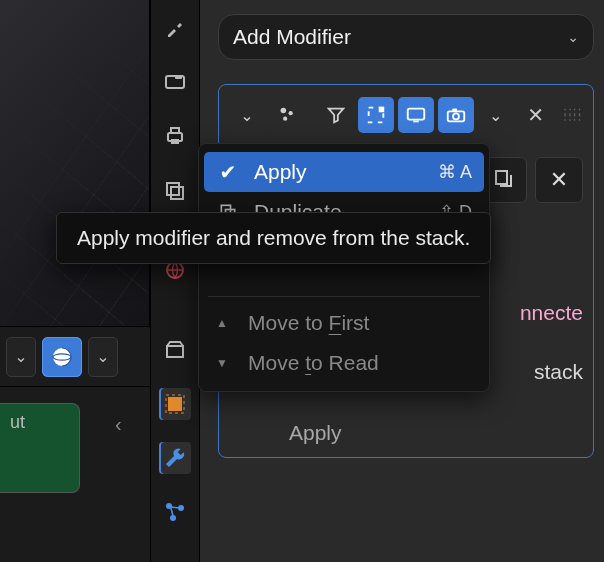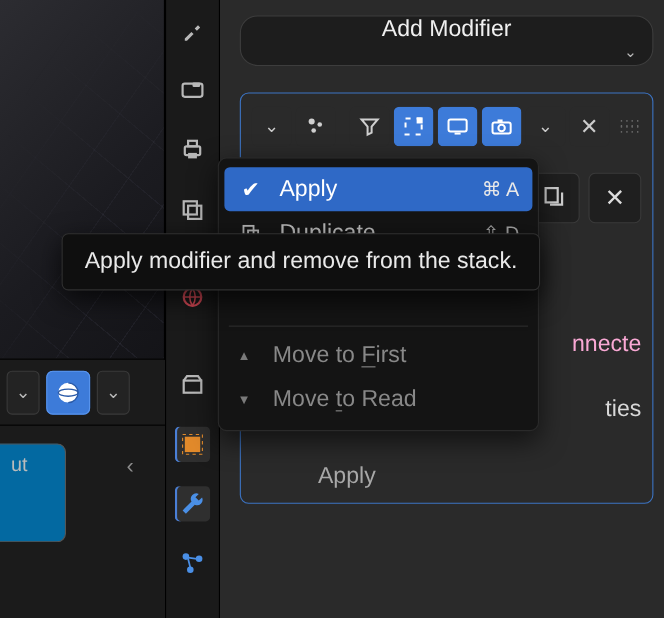--- a/index.html
+++ b/index.html
@@ -18,35 +18,35 @@
     mask: radial-gradient(160% 140% at 100% 100%, #000 25%, transparent 75%);
   }
 
   
   .topbar { position:absolute; left:0; top:327px; width:150px; height:60px; display:flex; align-items:center; gap:6px; padding:0 6px; border-bottom:1px solid #000;}
   .drop-chevron { width:30px; height:40px; display:flex; align-items:center; justify-content:center; font-size:16px; color:#bbb; border:1px solid #3a3a3a; border-radius:5px; background:#232323;}
   .shading-btn { width:40px; height:40px; border-radius:6px; background:#3d7bd9; display:flex; align-items:center; justify-content:center; box-shadow: inset 0 0 0 1px #5a96ee;}
   .shading-btn svg { width:24px; height:24px; }
 
   
-  .out-box { position:absolute; left:0; top:403px; width:60px; height:90px; background:#0369a1; border:1px solid #555; border-radius:8px; border-left:none; border-top-left-radius:0; border-bottom-left-radius:0; padding:8px 10px; font-size:18px; color:#bbb;}
+  .out-box { position:absolute; left:0; top:403px; width:80px; height:90px; background:#14532d; border:1px solid #555; border-radius:8px; border-left:none; border-top-left-radius:0; border-bottom-left-radius:0; padding:8px 10px; font-size:18px; color:#bbb;}
   .out-box::before{content:""; position:absolute; right:-55px; top:5px; width:0; height:0;}
 
   .collapse-caret { position:absolute; left:115px; top:413px; font-size:20px; color:#8c8c8c; }
 
   
   .tabstrip { position:absolute; left:150px; top:0; width:50px; height:562px; background:#1a1a1a; border-left:1px solid #000; border-right:1px solid #000; display:flex; flex-direction:column; align-items:center; gap:22px; padding-top:12px;}
   .tabstrip .tab { width:32px; height:32px; display:flex; align-items:center; justify-content:center; border-radius:4px;}
   .tabstrip svg { width:24px; height:24px; }
   .tab.active { background: #2f2f2f; box-shadow: inset 2px 0 0 #4a7fd6; }
 
   
   .panel { position:absolute; left:200px; top:0; right:0; bottom:0; background:#2a2a2a; padding-top:14px;}
   .add-modifier { position:absolute; left:18px; top:14px; right:10px;}
-  .dropdown { background:#1d1d1d; border:1px solid #3d3d3d; border-radius:16px; height:46px; display:flex; align-items:center; padding:0 14px; font-size:21px; color:#f0f0f0; position:relative;flex-direction:column;}
+  .dropdown { background:#1d1d1d; border:1px solid #3d3d3d; border-radius:16px; height:46px; display:flex; align-items:center; padding:0 14px; font-size:21px; color:#f0f0f0; position:relative;}
   .dropdown .chev { margin-left:auto; font-size:14px; color:#bbb;}
 
   .modbox { position:absolute; left:18px; top:84px; right:10px; height:374px; border:1px solid #3c74c4; border-radius:8px; background:#2a2a2a; padding:10px;}
   .modhead { display:flex; align-items:center; gap:4px; height:40px;}
   .mh-btn { min-width:36px; height:36px; border-radius:5px; display:flex; align-items:center; justify-content:center; background:#2a2a2a; border:1px solid transparent;}
   .mh-btn.selected { background:#3d7bd9;}
   .mh-btn svg { width:22px; height:22px; }
   .mh-close { color:#ccc; font-size:20px; font-weight:300;}
   .mh-grip { margin-left:6px; color:#666; letter-spacing:2px; font-size:12px; line-height:6px;}
 
@@ -220,21 +220,21 @@
             <rect x="5" y="3" width="11" height="13" fill="none" stroke="#cfcfcf" stroke-width="2"></rect>
             <path d="M9 18h11V7" fill="none" stroke="#cfcfcf" stroke-width="2"></path>
           </svg>
         </div>
       <div class="sq x">
           <span>✕</span>
         </div>
     </div>
 
     <div class="rest-text"><span>nnecte</span></div>
-    <div class="ties-text"><span>ties</span></div>
+    <div class="ties-text"><span>stack</span></div>
 
     <div class="read-row">
       <span class="lab">Apply</span>
     </div>
 
   </div>
 </div>
 
 <div class="menu">
   <div class="mi selected">

